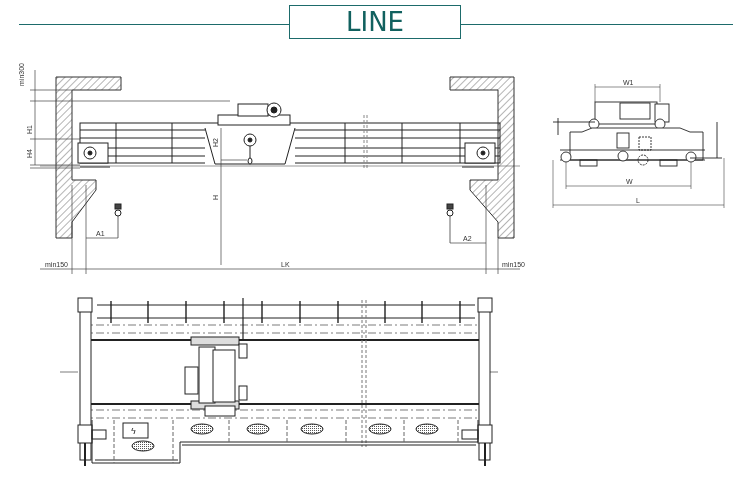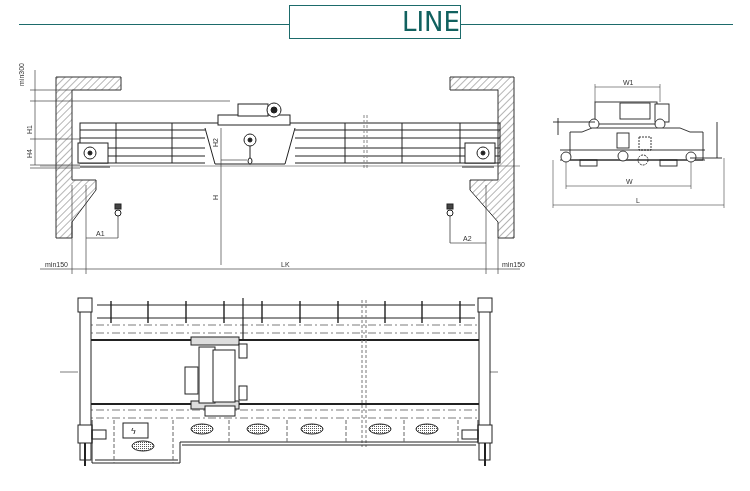--- a/index.html
+++ b/index.html
@@ -1,18 +1,18 @@
 <!DOCTYPE html>
 <html><head>
 <meta charset="utf-8">
 <style>
   html,body{margin:0;padding:0;background:#ffffff;}
   body{width:750px;height:491px;position:relative;overflow:hidden;font-family:"Liberation Sans",sans-serif;}
   .hdr-line{position:absolute;left:19px;top:24px;height:1px;background:#1d6b6b;}
-  .title-box{position:absolute;left:289px;top:5px;width:172px;height:34px;border:1.5px solid #1d6b6b;box-sizing:border-box;background:#fff;display:flex;align-items:center;justify-content:flex-end;color:#11615f;font-size:26px;letter-spacing:0px;font-family:"DejaVu Sans",sans-serif;}
+  .title-box{position:absolute;left:289px;top:5px;width:172px;height:34px;border:1.5px solid #1d6b6b;box-sizing:border-box;background:#fff;display:flex;align-items:center;justify-content:center;color:#11615f;font-size:26px;letter-spacing:0px;font-family:"DejaVu Sans",sans-serif;}
   svg{position:absolute;left:0;top:0;}
   .lbl{font-family:"Liberation Sans",sans-serif;font-size:7px;fill:#333;}
 </style>
 </head>
 <body>
 
 <div class="hdr-line" style="width:270px;"></div>
 <div class="hdr-line" style="left:461px;width:272px;"></div>
 <div class="title-box">
     <span>LINE</span>

